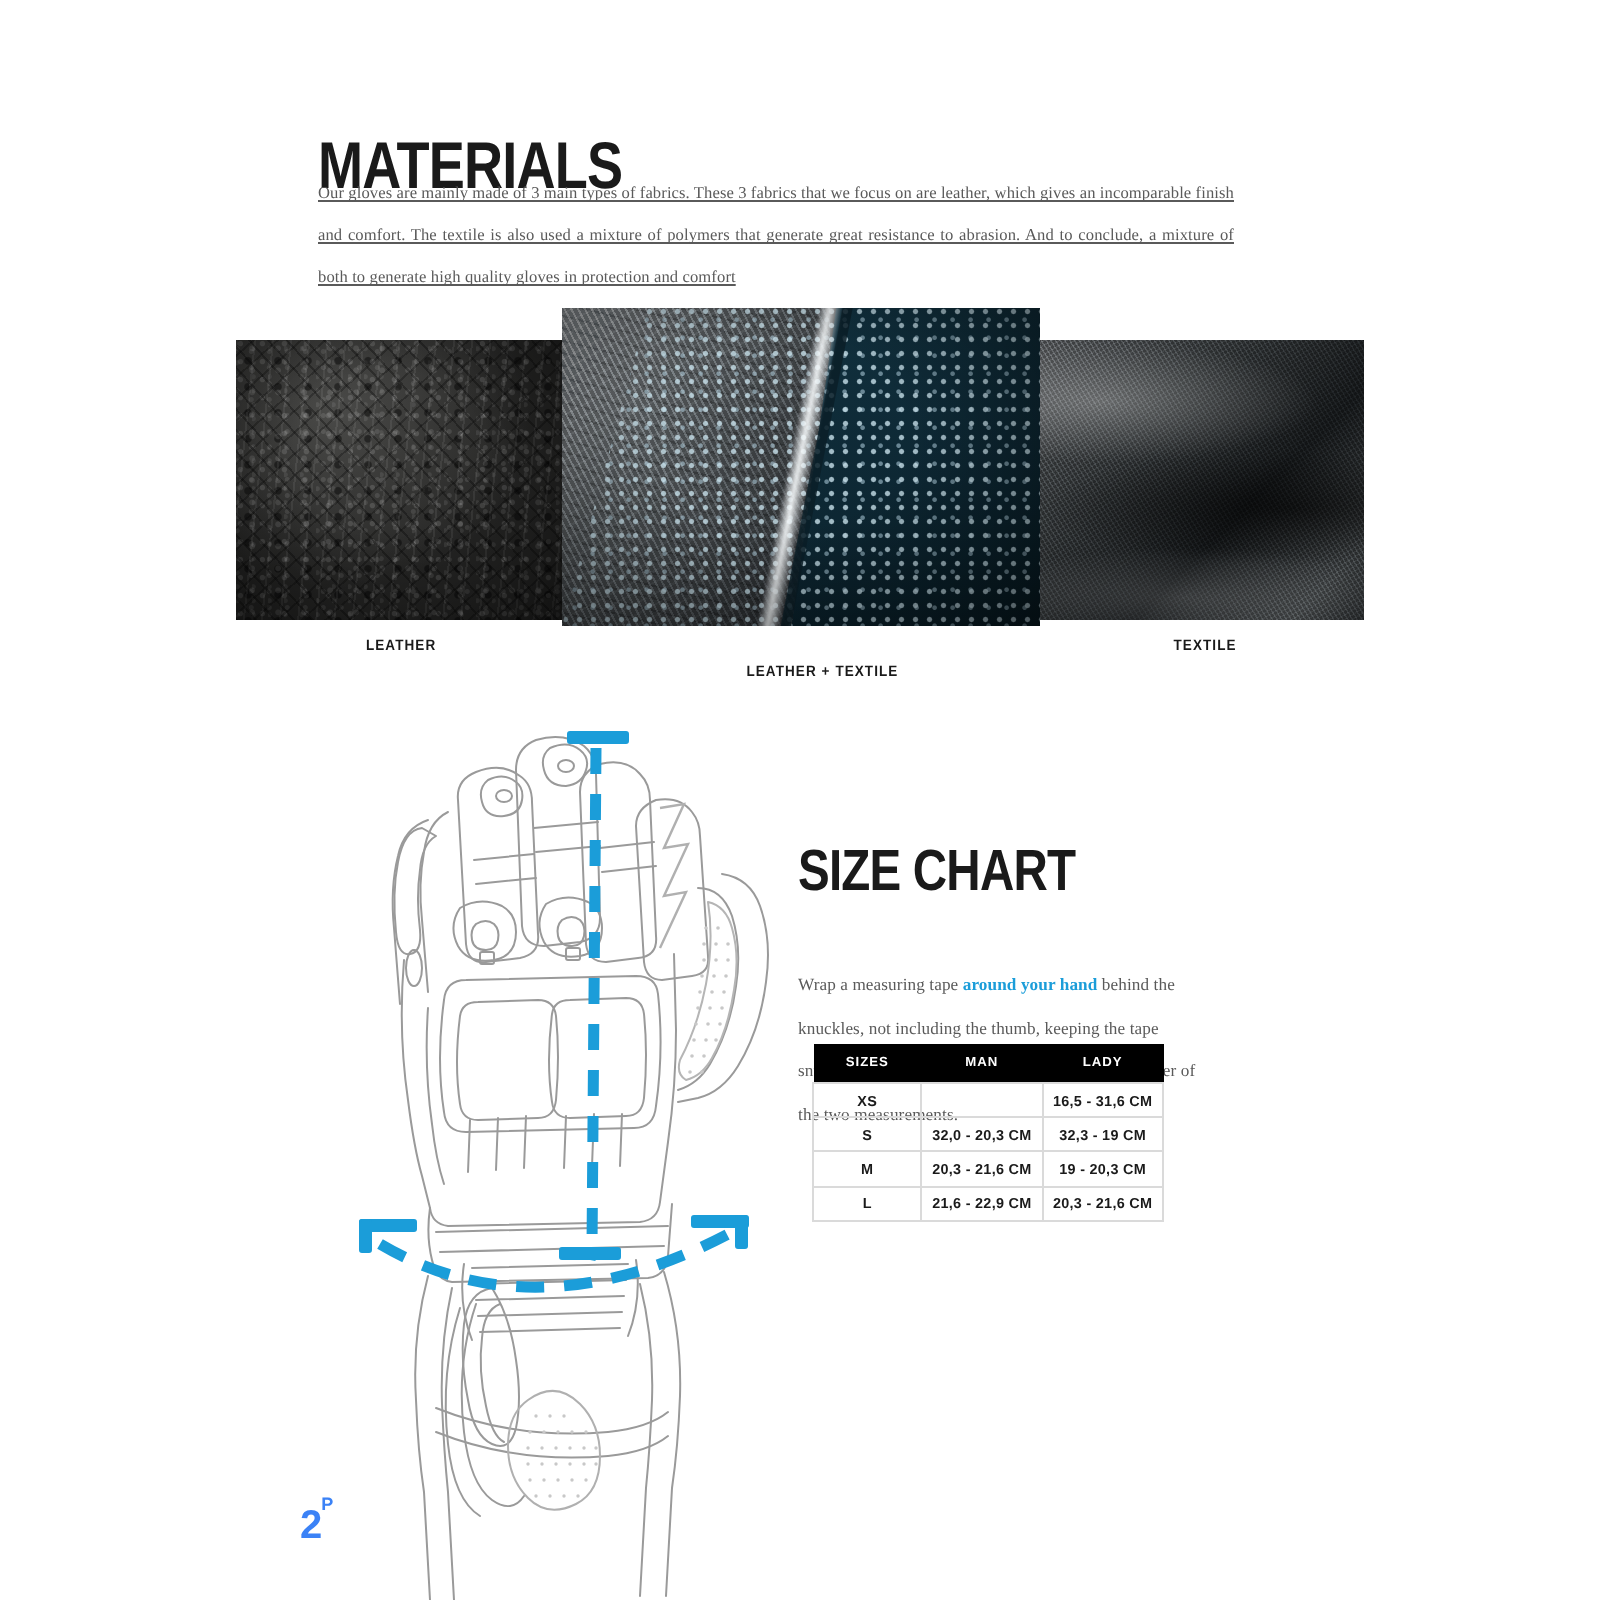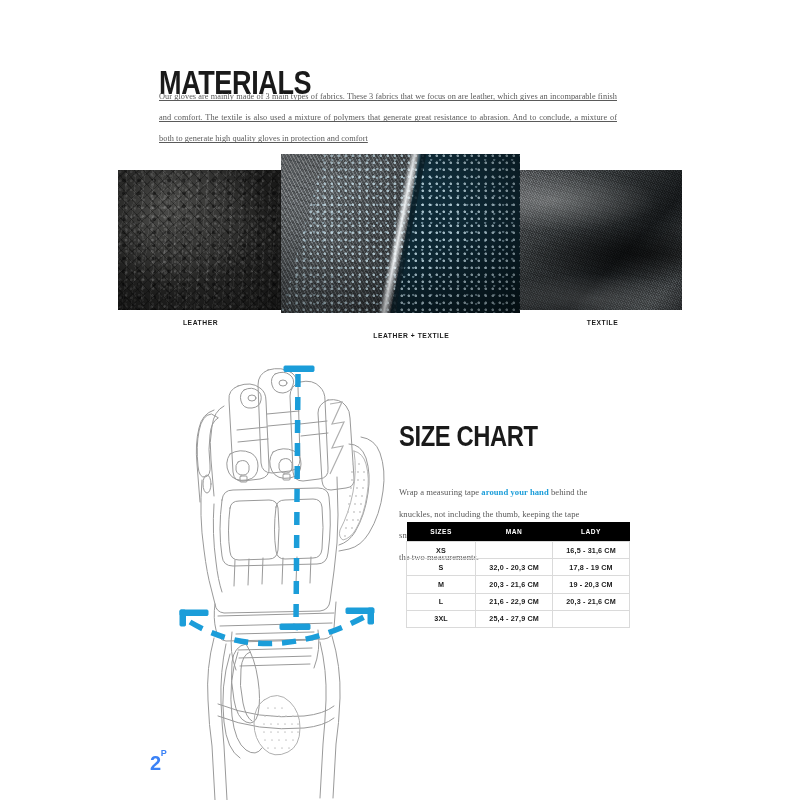--- a/index.html
+++ b/index.html
@@ -123,21 +123,21 @@
     font-family:"Liberation Sans",sans-serif;
     font-weight:bold;font-size:7.5px;letter-spacing:.6px;color:#1a1a1a;
     white-space:nowrap;transform:scaleX(.9);
   }
   #cap-leather{left:181px;top:318px;}
   #cap-leather-textile{left:369px;top:331px;}
   #cap-textile{left:585px;top:318px;}
 
   
   #size-table{
-    position:absolute;left:406px;top:522px;width:224px;
+    position:absolute;left:406px;top:522px;width:176px;
     border-collapse:collapse;
     font-family:"Liberation Sans",sans-serif;
   }
   #size-table th{
     background:#000;color:#fff;font-size:6.6px;font-weight:bold;
     letter-spacing:.5px;padding:6px 0 6px;text-align:center;border:none;
   }
   #size-table td{
     font-size:7.2px;font-weight:bold;color:#1a1a1a;text-align:center;
     padding:3.6px 0;border:1px solid #dadada;letter-spacing:.15px;
@@ -360,37 +360,32 @@
     </thead>
     <tbody id="size-table-body">
         <tr>
           <td>XS</td>
           <td></td>
           <td>16,5 - 31,6 CM</td>
         </tr>
         <tr>
           <td>S</td>
           <td>32,0 - 20,3 CM</td>
-          <td>17,8 - 19 CM</td>
+          <td>32,3 - 19 CM</td>
         </tr>
         <tr>
           <td>M</td>
           <td>20,3 - 21,6 CM</td>
           <td>19 - 20,3 CM</td>
         </tr>
         <tr>
           <td>L</td>
           <td>21,6 - 22,9 CM</td>
           <td>20,3 - 21,6 CM</td>
         </tr>
-        <tr>
-          <td>3XL</td>
-          <td>25,4 - 27,9 CM</td>
-          <td></td>
-        </tr>
       </tbody>
   </table>
 
   <div id="page-marker">
     <span>2</span><sup>P</sup>
   </div>
 
 </div>
 
 </body></html>

